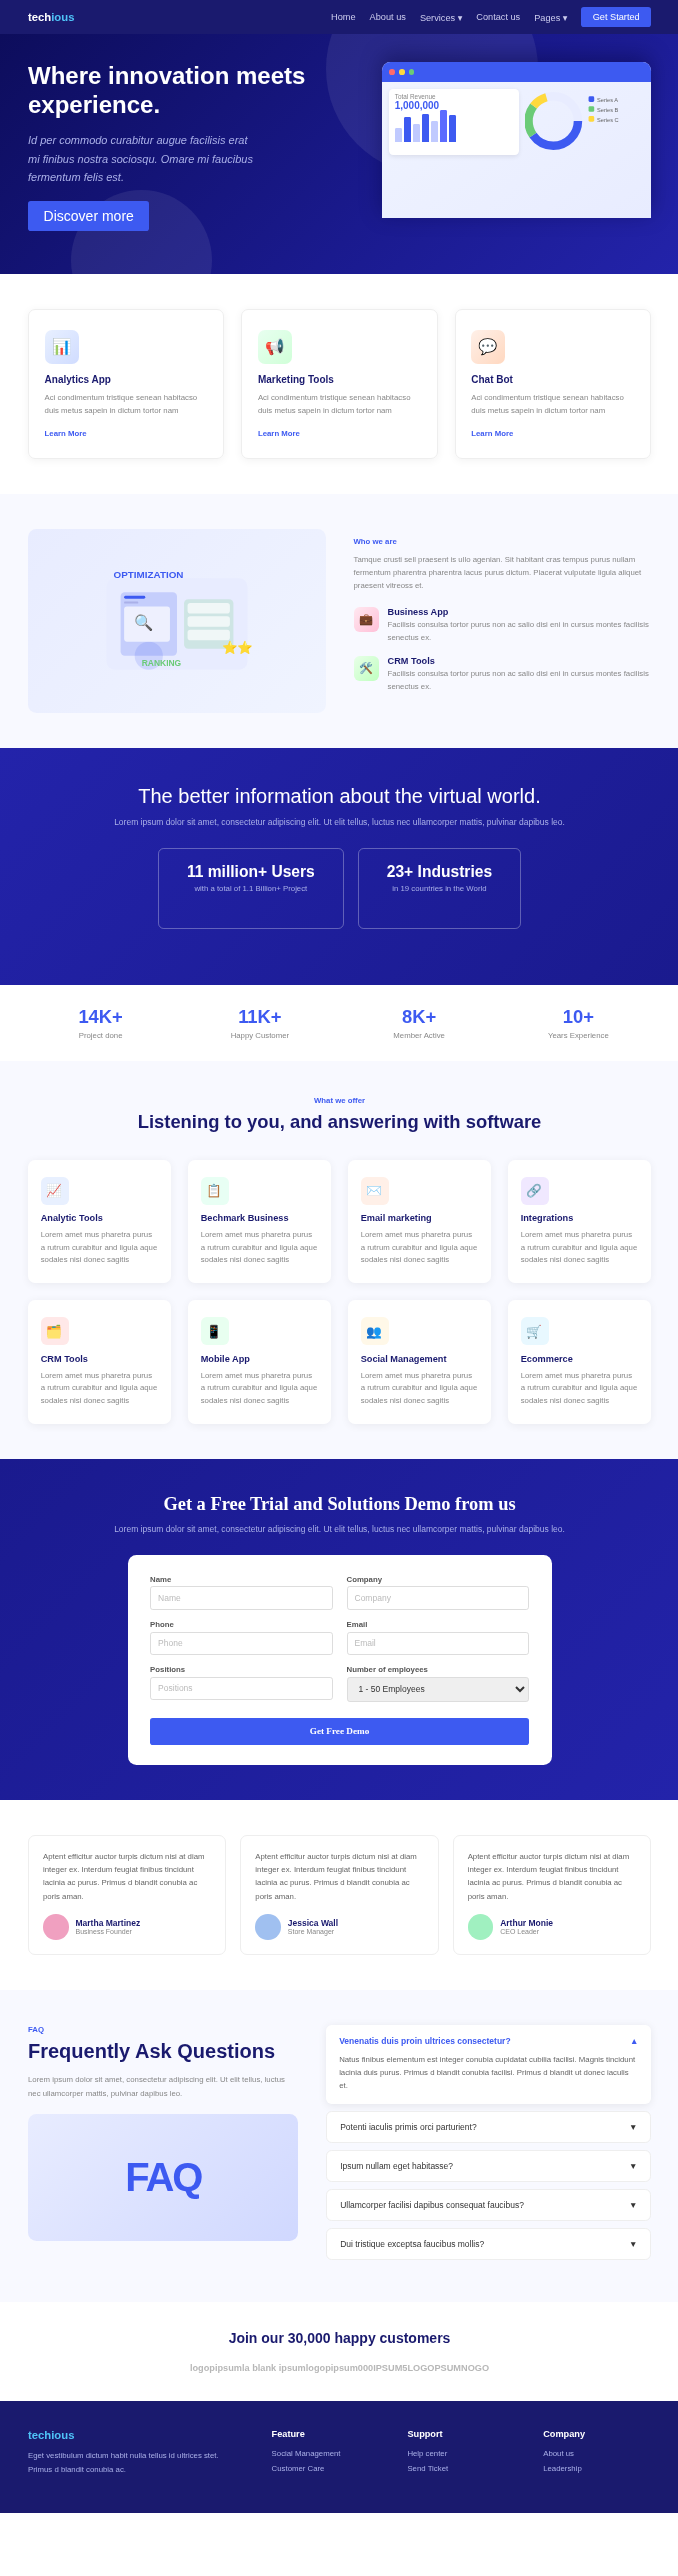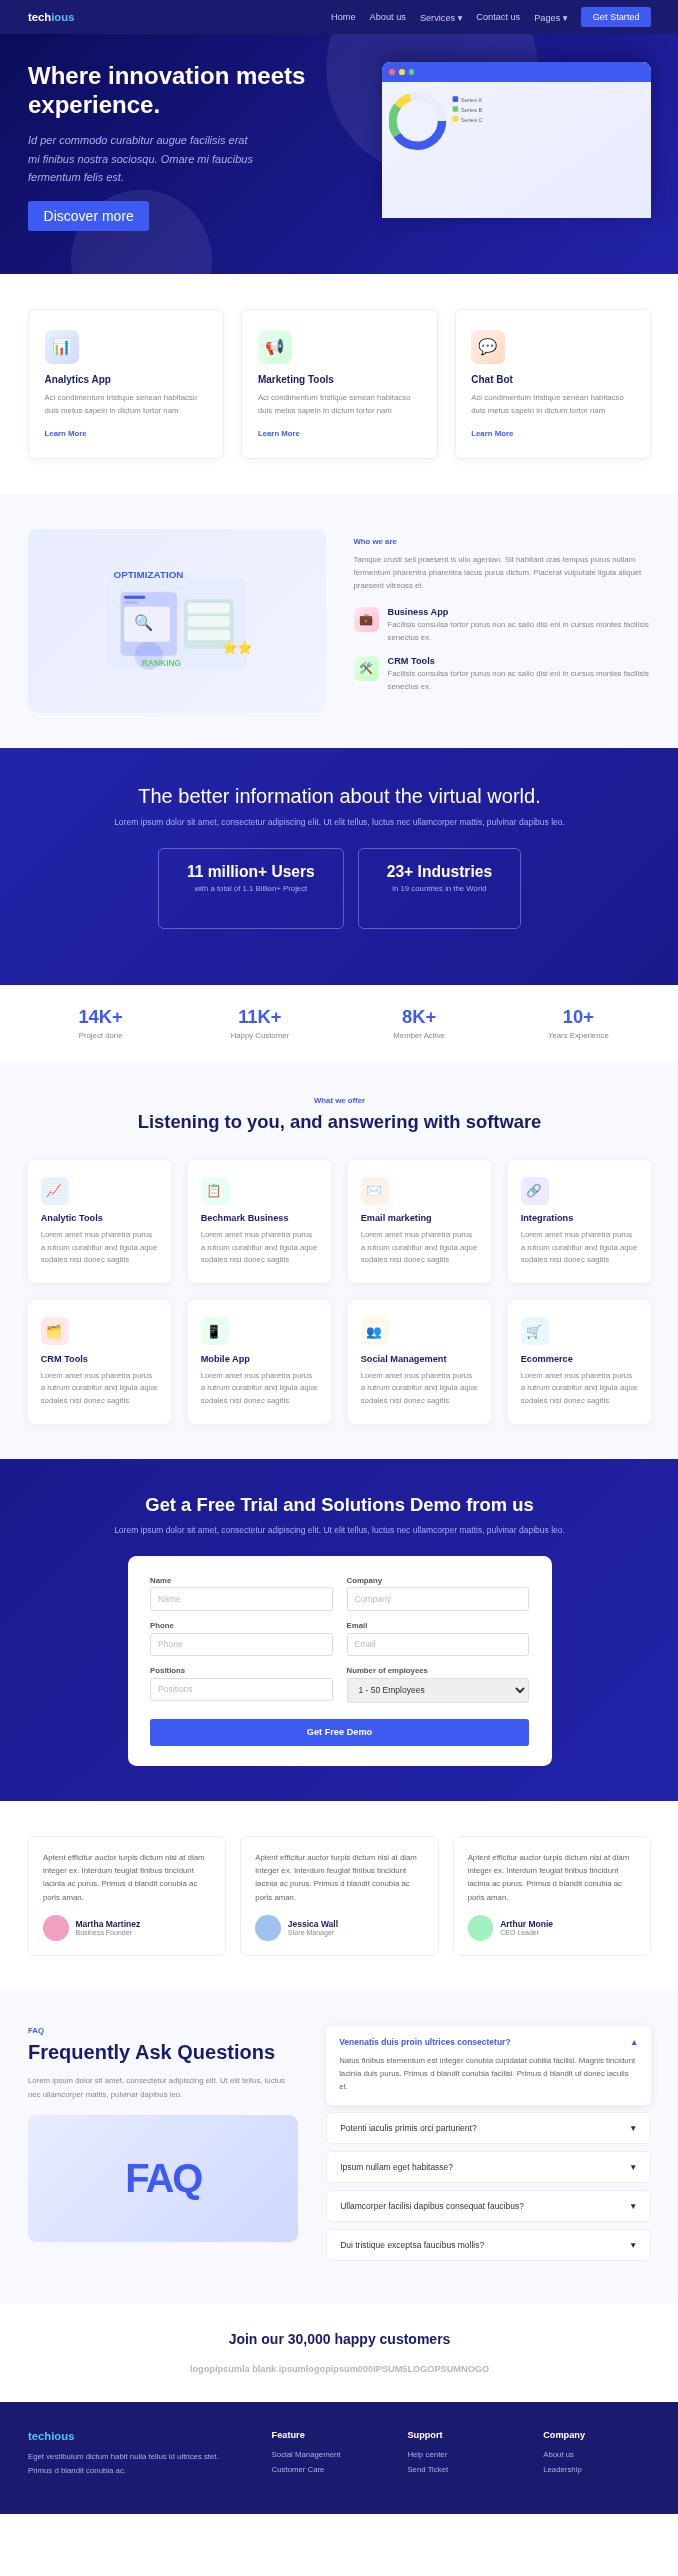--- a/index.html
+++ b/index.html
@@ -113,29 +113,29 @@
     .service-card p { font-size: 7.8px; color: #888; line-height: 1.6; }
 
     
     .trial-section {
       background: linear-gradient(135deg, #1a1a8e, #2323aa);
       padding: 35px 28px;
       position: relative;
       overflow: hidden;
     }
     .trial-content { text-align: center; margin-bottom: 21px; }
-    .trial-content h2 { color: #fff; font-size: 18.4px; font-weight: 800; margin-bottom: 8.5px; }
+    .trial-content h2 { color: #fff; font-size: 18.4px; font-weight: 800; margin-bottom: 8.5px; font-family: Liberation Serif, serif; }
     .trial-content p { color: #aab0e8; font-size: 8.5px; }
     .trial-form { background: #fff; border-radius: 8.5px; padding: 20px 22.6px; max-width: 424px; margin: 0 auto; }
     .form-row { display: grid; grid-template-columns: 1fr 1fr; gap: 14px; margin-bottom: 10px; }
     .form-group { display: flex; flex-direction: column; gap: 2.8px; }
     .form-group label { font-size: 7.8px; color: #555; font-weight: 600; }
     .form-group input, .form-group select { border: 0.7px solid #ddd; border-radius: 2.8px; padding: 5.7px 7px; font-size: 8.5px; color: #333; outline: none; }
     .form-group input::placeholder { color: #bbb; }
-    .form-submit { background: #3d5af1; color: #fff; border: none; border-radius: 2.8px; padding: 8.5px; width: 100%; font-size: 9.2px; font-weight: 600; cursor: pointer; margin-top: 5.7px; }
+    .form-submit { background: #3d5af1; color: #fff; border: none; border-radius: 2.8px; padding: 8.5px; width: 100%; font-size: 9.2px; font-weight: 600; cursor: pointer; margin-top: 5.7px; font-family: Liberation Serif, serif; }
 
     
     .reviews-section { padding: 35px 28px; background: #fff; }
     .reviews-header { text-align: center; margin-bottom: 21px; }
     .reviews-header h2 { font-size: 18.4px; font-weight: 800; color: #1a1a6e; }
     .stars { color: #ffc107; font-size: 10px; }
     .reviews-grid { display: grid; grid-template-columns: repeat(3, 1fr); gap: 14px; }
     .review-card { border: 0.7px solid #eee; border-radius: 7px; padding: 14px; }
     .review-text { font-size: 7.8px; color: #666; line-height: 1.7; margin-bottom: 11.3px; }
     .reviewer { display: flex; align-items: center; gap: 7px; }
@@ -229,20 +229,33 @@
     <button class="hero-btn">Discover more</button>
   </div>
   <div class="hero-right">
     <div class="hero-mockup">
       <div class="mockup-bar" style="background:#3d5af1;">
         <div class="mockup-dot" style="background:#ff6b6b;"></div>
         <div class="mockup-dot" style="background:#ffd93d;"></div>
         <div class="mockup-dot" style="background:#6bcb77;"></div>
       </div>
       <div class="mockup-inner">
+        <div class="mockup-card">
+          <div style="font-size:6.4px;color:#888;">Total Revenue</div>
+          <div class="val">1,000,000</div>
+          <div class="mockup-bars">
+            <div class="mockup-bar-item" style="height:14px;background:#c0caff;"></div>
+            <div class="mockup-bar-item" style="height:25px;background:#3d5af1;"></div>
+            <div class="mockup-bar-item" style="height:17.7px;background:#c0caff;"></div>
+            <div class="mockup-bar-item" style="height:28px;background:#3d5af1;"></div>
+            <div class="mockup-bar-item" style="height:21px;background:#c0caff;"></div>
+            <div class="mockup-bar-item" style="height:32px;background:#5b6bff;"></div>
+            <div class="mockup-bar-item" style="height:27px;background:#3d5af1;"></div>
+          </div>
+        </div>
         <div style="flex:1;">
           <svg width="113" height="64" viewBox="0 0 160 90">
             <circle cx="40" cy="45" r="35" fill="none" stroke="#e8ecff" stroke-width="12"></circle>
             <circle cx="40" cy="45" r="35" fill="none" stroke="#3d5af1" stroke-width="12" stroke-dasharray="88 132" stroke-dashoffset="0"></circle>
             <circle cx="40" cy="45" r="35" fill="none" stroke="#6bcb77" stroke-width="12" stroke-dasharray="44 176" stroke-dashoffset="-88"></circle>
             <circle cx="40" cy="45" r="35" fill="none" stroke="#ffd93d" stroke-width="12" stroke-dasharray="22 198" stroke-dashoffset="-132"></circle>
             <rect x="90" y="10" width="8" height="8" fill="#3d5af1" rx="2"></rect>
             <text x="102" y="18" font-size="8" fill="#666">Series A</text>
             <rect x="90" y="24" width="8" height="8" fill="#6bcb77" rx="2"></rect>
             <text x="102" y="32" font-size="8" fill="#666">Series B</text>

